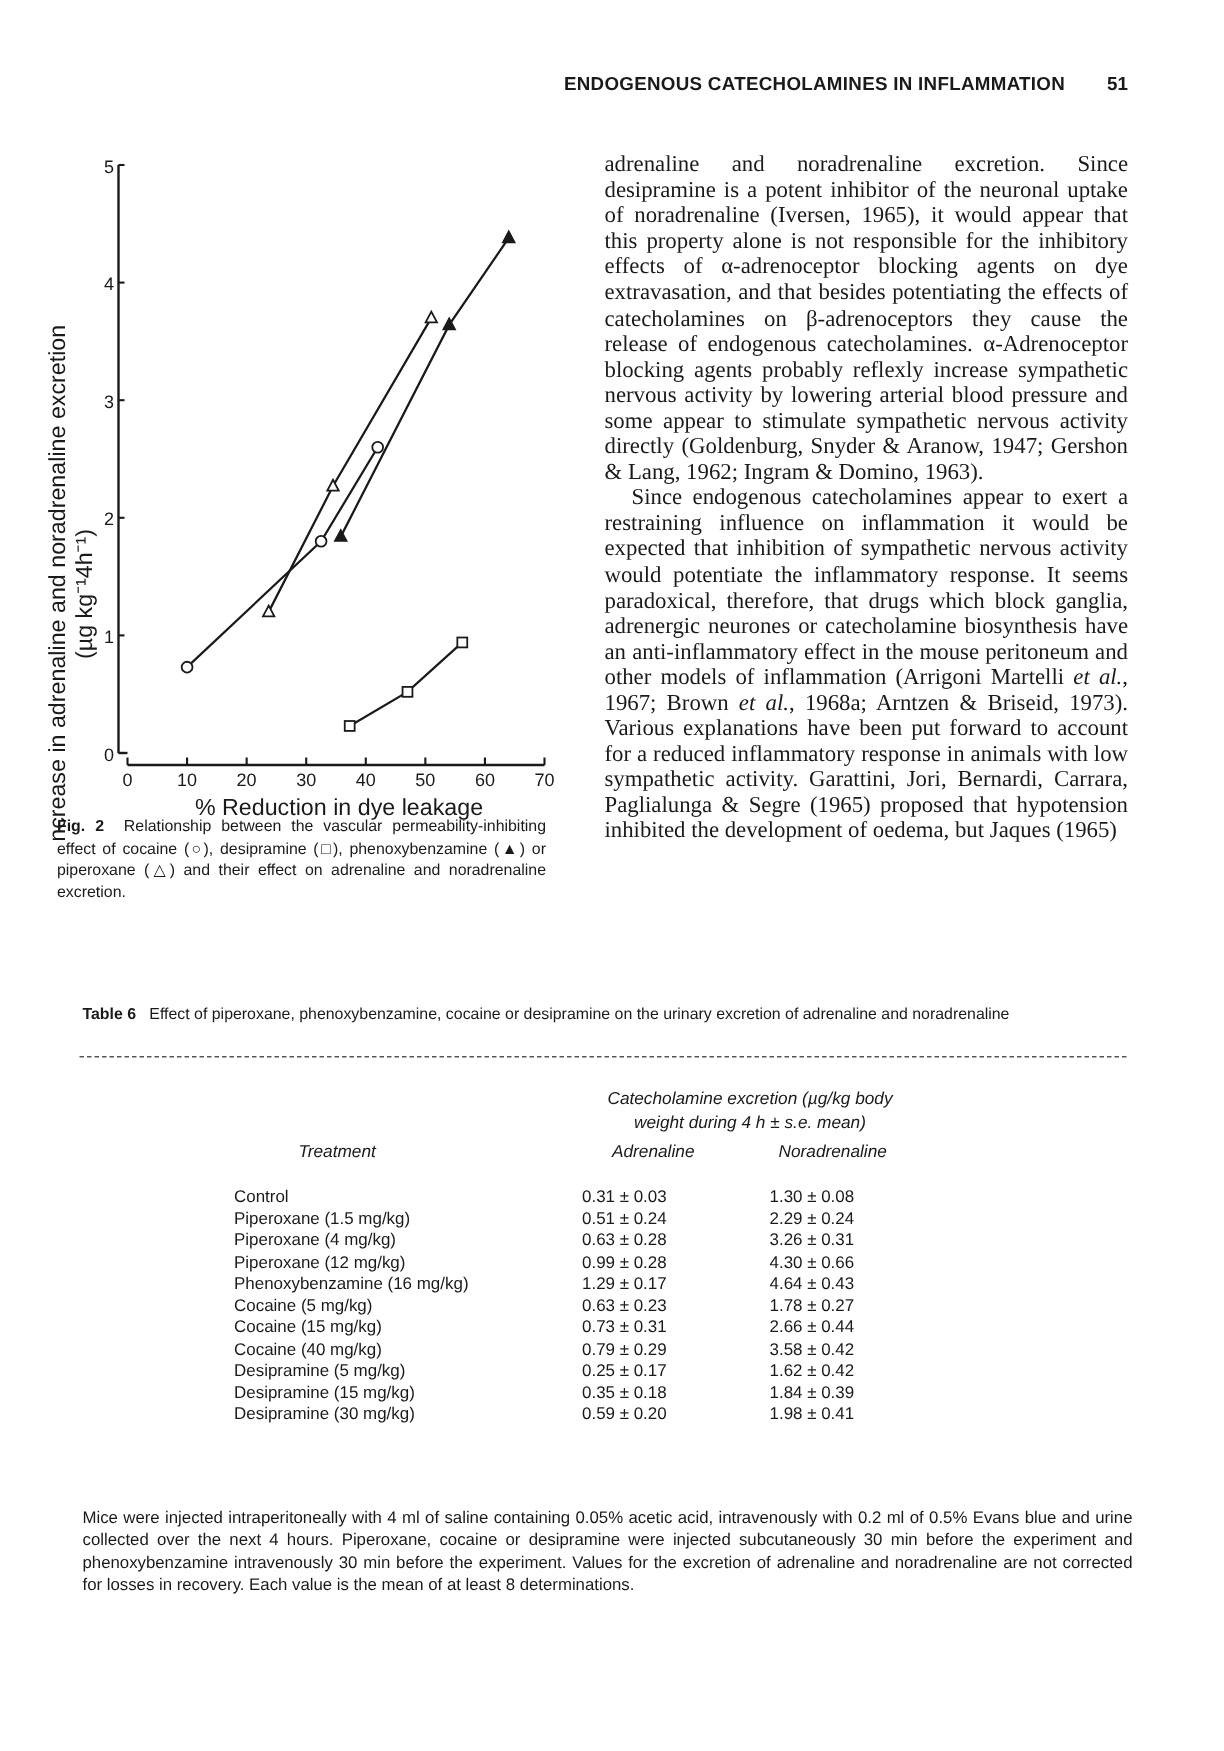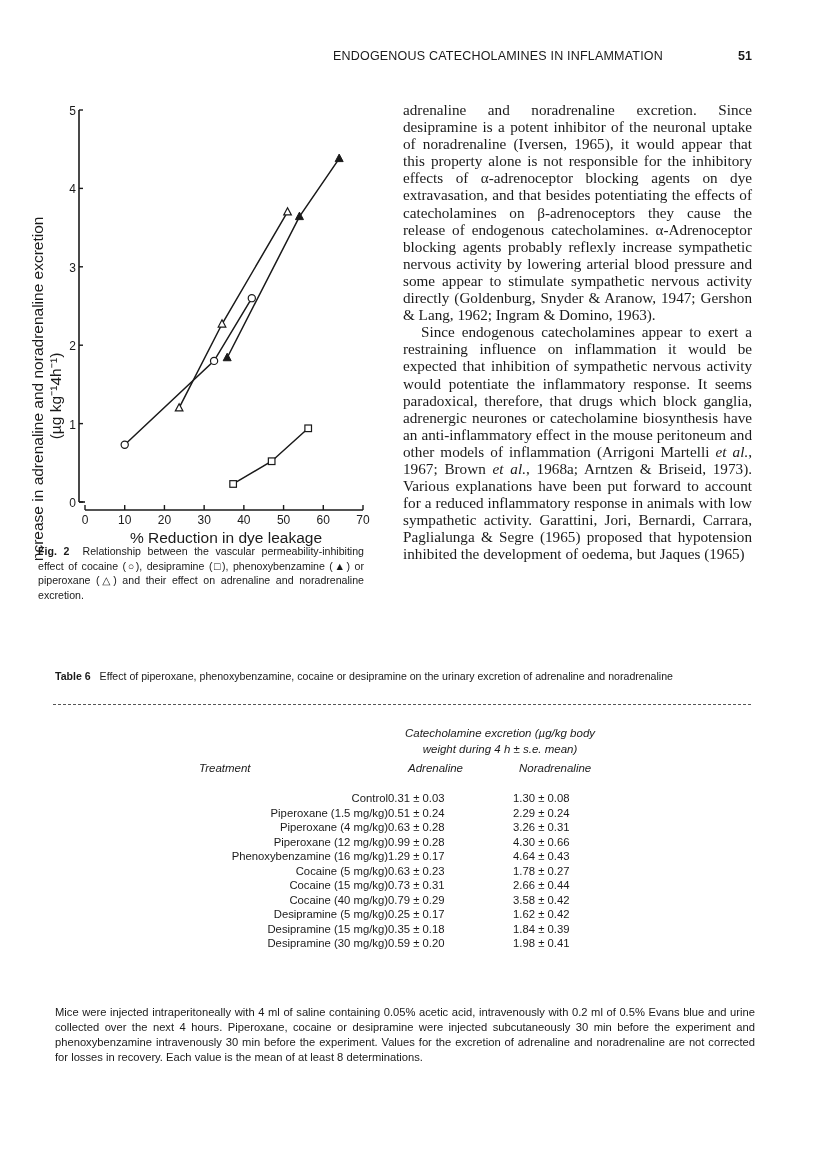--- a/index.html
+++ b/index.html
@@ -1,33 +1,33 @@
 <!DOCTYPE html>
 <html><head>
 <meta charset="utf-8">
 <style>
   html, body { margin: 0; padding: 0; background: #ffffff; }
   body { width: 816px; height: 1167px; position: relative; overflow: hidden; color: #1a1a1a; }
-  .running-head { position: absolute; top: 49px; left: 333px; width: 420px; font-family: "Liberation Sans", sans-serif; font-weight: normal; font-size: 12.5px; letter-spacing: 0.2px; }
+  .running-head { position: absolute; top: 49px; left: 333px; width: 420px; font-family: "Liberation Sans", sans-serif; font-weight: bold; font-size: 12.5px; letter-spacing: 0.2px; text-align: center; }
   .page-num { position: absolute; top: 49px; left: 738px; font-family: "Liberation Sans", sans-serif; font-weight: bold; font-size: 12.5px; }
   .figure { position: absolute; left: 0; top: 90px; width: 380px; height: 470px; }
   .figure svg { position: absolute; left: 0; top: 0; }
   .fig-caption { position: absolute; left: 38px; top: 544px; width: 326px; font-family: "Liberation Sans", sans-serif; font-size: 10.6px; line-height: 14.6px; text-align: justify; }
   .fig-caption b { font-weight: bold; }
   .body-text { position: absolute; left: 403px; top: 101px; width: 349px; font-family: "Liberation Serif", serif; font-size: 15.2px; line-height: 17.1px; text-align: justify; }
   .body-text p { margin: 0; }
   .body-text p + p { text-indent: 18px; }
   .table-caption { position: absolute; left: 55px; top: 669px; width: 700px; font-family: "Liberation Sans", sans-serif; font-size: 10.6px; line-height: 15px; }
   .table-caption b { font-weight: bold; }
   .rule { position: absolute; left: 53px; top: 704px; width: 698px; border-top: 1px dashed #555; }
   .col-group-head { position: absolute; left: 380px; top: 725px; width: 240px; text-align: center; font-family: "Liberation Sans", sans-serif; font-style: italic; font-size: 11.5px; line-height: 16px; }
   .col-head { position: absolute; top: 762px; font-family: "Liberation Sans", sans-serif; font-style: italic; font-size: 11.5px; }
   .table-body { position: absolute; left: 156px; top: 791px; width: 460px; font-family: "Liberation Sans", sans-serif; font-size: 11.3px; }
   .trow { display: flex; height: 14.5px; line-height: 14.5px; }
-  .trow .c1 { width: 232px; text-align: right; }
+  .trow .c1 { width: 232px; }
   .trow .c2 { width: 125px; }
   .trow .c3 { width: 100px; }
   .table-note { position: absolute; left: 55px; top: 1005px; width: 700px; font-family: "Liberation Sans", sans-serif; font-size: 11.2px; line-height: 15px; text-align: justify; }
 </style>
 </head>
 <body>
 
 <div class="running-head">ENDOGENOUS CATECHOLAMINES IN INFLAMMATION</div>
 <div class="page-num">51</div>
 

